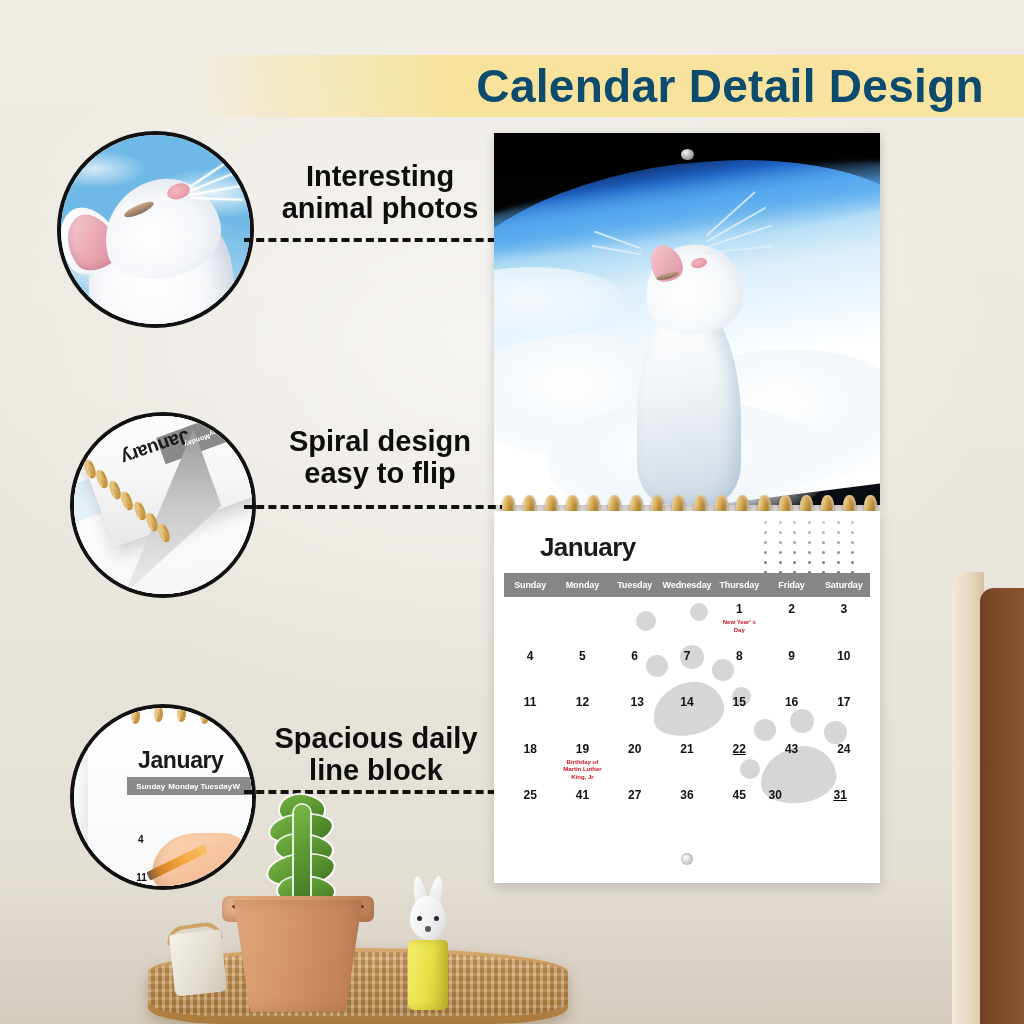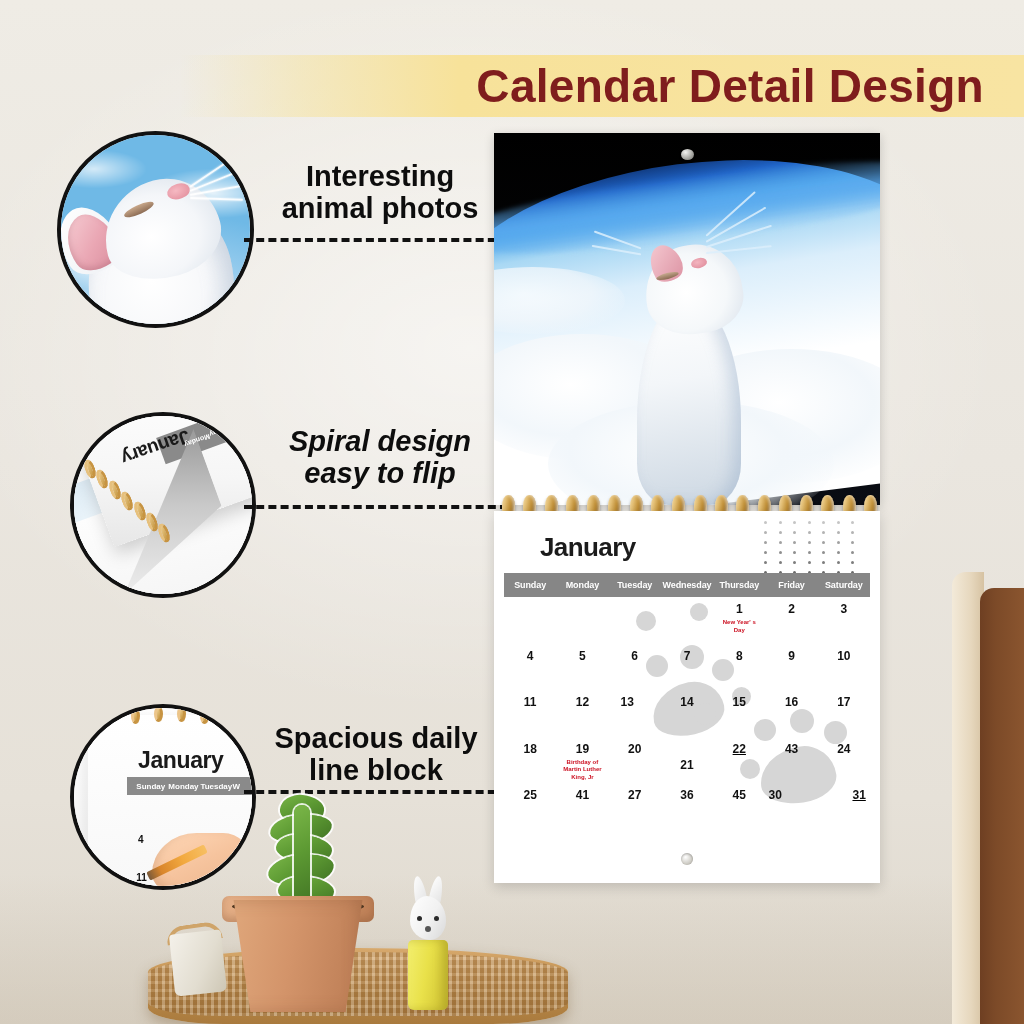--- a/index.html
+++ b/index.html
@@ -28,21 +28,21 @@
   }
 
   
   #banner {
     position:absolute; left:180px; top:55px; width:844px; height:62px;
     background:linear-gradient(90deg, rgba(247,226,150,0) 0%, rgba(247,226,150,.45) 14%, #f7e29a 33%, #f8e4a2 100%);
   }
   #banner-title {
     position:absolute; right:40px; top:50px; width:640px; height:72px;
     text-align:right;
-    font-size:46px; font-weight:bold; color:#7f1d1d;
+    font-size:46px; font-weight:bold; color:#0c4a6e;
     letter-spacing:.3px; line-height:72px;
     white-space:nowrap;
   }
   .callout-text {
     position:absolute; text-align:center;
     font-size:29px; font-weight:bold; color:#0d0d0d; line-height:1.12;
     white-space:pre-line;
   }
   .dash-line {
     position:absolute; height:0;
@@ -437,21 +437,21 @@
   <div class="c2-wd" style="left:76%;top:6%;">Sunday</div>
   <div class="c2-wd" style="left:62%;top:12%;">Monday</div>
   <div class="coil2" style="left:6%;  top:24%;"></div>
   <div class="coil2" style="left:13%; top:30%;"></div>
   <div class="coil2" style="left:20%; top:36%;"></div>
   <div class="coil2" style="left:27%; top:42%;"></div>
   <div class="coil2" style="left:34%; top:48%;"></div>
   <div class="coil2" style="left:41%; top:54%;"></div>
   <div class="coil2" style="left:48%; top:60%;"></div>
 </div>
-<div class="callout-text" style="left:252px; top:425px; width:256px;font-style:italic;">Spiral design
+<div class="callout-text" style="left:252px; top:425px; width:256px;">Spiral design
 easy to flip</div>
 <div class="dash-line" style="left:244px; top:505px; width:264px;"></div>
 
 <div class="circle-inset" style="left:70px; top:704px; width:186px; height:186px;">
   <div id="c3-bg"></div>
   <div id="c3-sheet"></div>
   <div class="coil3" style="left:32%;top:0%;"></div>
   <div class="coil3" style="left:45%;top:-1%;"></div>
   <div class="coil3" style="left:58%;top:-1%;"></div>
   <div class="coil3" style="left:71%;top:0%;"></div>
@@ -616,21 +616,21 @@
         </div>
         <div class="cell" style="left: 313.714px; top: 46.6px; width: 52.2857px; z-index: 2;">
           <span class="daynum">10</span>
         </div>
         <div class="cell" style="left: 0px; top: 93.2px; width: 52.2857px; z-index: 2;">
           <span class="daynum">11</span>
         </div>
         <div class="cell" style="left: 52.2857px; top: 93.2px; width: 52.2857px; z-index: 2;">
           <span class="daynum">12</span>
         </div>
-        <div class="cell" style="left: 97px; top: 93.2px; width: 52.2857px; z-index: 2;">
+        <div class="cell" style="left: 107px; top: 93.2px; width: 52.2857px; z-index: 2;">
           <span class="daynum">13</span>
         </div>
         <div class="cell" style="left: 156.857px; top: 93.2px; width: 52.2857px; z-index: 2;">
           <span class="daynum">14</span>
         </div>
         <div class="cell" style="left: 209.143px; top: 93.2px; width: 52.2857px; z-index: 2;">
           <span class="daynum">15</span>
         </div>
         <div class="cell" style="left: 261.429px; top: 93.2px; width: 52.2857px; z-index: 2;">
           <span class="daynum">16</span>
@@ -643,21 +643,21 @@
         </div>
         <div class="cell" style="left: 52.2857px; top: 139.8px; width: 52.2857px; z-index: 2;">
           <span class="daynum">19</span>
           <span class="holiday" style="color: rgb(204, 17, 34); white-space: pre-line;">Birthday of
 Martin Luther
 King, Jr</span>
         </div>
         <div class="cell" style="left: 104.571px; top: 139.8px; width: 52.2857px; z-index: 2;">
           <span class="daynum">20</span>
         </div>
-        <div class="cell" style="left: 156.857px; top: 139.8px; width: 52.2857px; z-index: 2; margin-top: 16px;">
+        <div class="cell" style="left: 156.857px; top: 139.8px; width: 52.2857px; z-index: 2;">
           <span class="daynum">21</span>
         </div>
         <div class="cell" style="left: 209.143px; top: 139.8px; width: 52.2857px; z-index: 2; text-decoration: underline;">
           <span class="daynum">22</span>
         </div>
         <div class="cell" style="left: 261.429px; top: 139.8px; width: 52.2857px; z-index: 2;">
           <span class="daynum">43</span>
         </div>
         <div class="cell" style="left: 313.714px; top: 139.8px; width: 52.2857px; z-index: 2;">
           <span class="daynum">24</span>
@@ -673,21 +673,21 @@
         </div>
         <div class="cell" style="left: 156.857px; top: 186.4px; width: 52.2857px; z-index: 2;">
           <span class="daynum">36</span>
         </div>
         <div class="cell" style="left: 209.143px; top: 186.4px; width: 52.2857px; z-index: 2;">
           <span class="daynum">45</span>
         </div>
         <div class="cell" style="left: 245px; top: 186.4px; width: 52.2857px; z-index: 2;">
           <span class="daynum">30</span>
         </div>
-        <div class="cell" style="left: 329px; top: 186.4px; width: 52.2857px; z-index: 2; text-decoration: underline;">
+        <div class="cell" style="left: 310px; top: 186.4px; width: 52.2857px; z-index: 2; text-decoration: underline;">
           <span class="daynum">31</span>
         </div>
       </div>
     <div id="bottom-hole"></div>
   </div>
 </div>
 
 <div id="hb-light"></div>
 <div id="hb-dark"></div>
 

